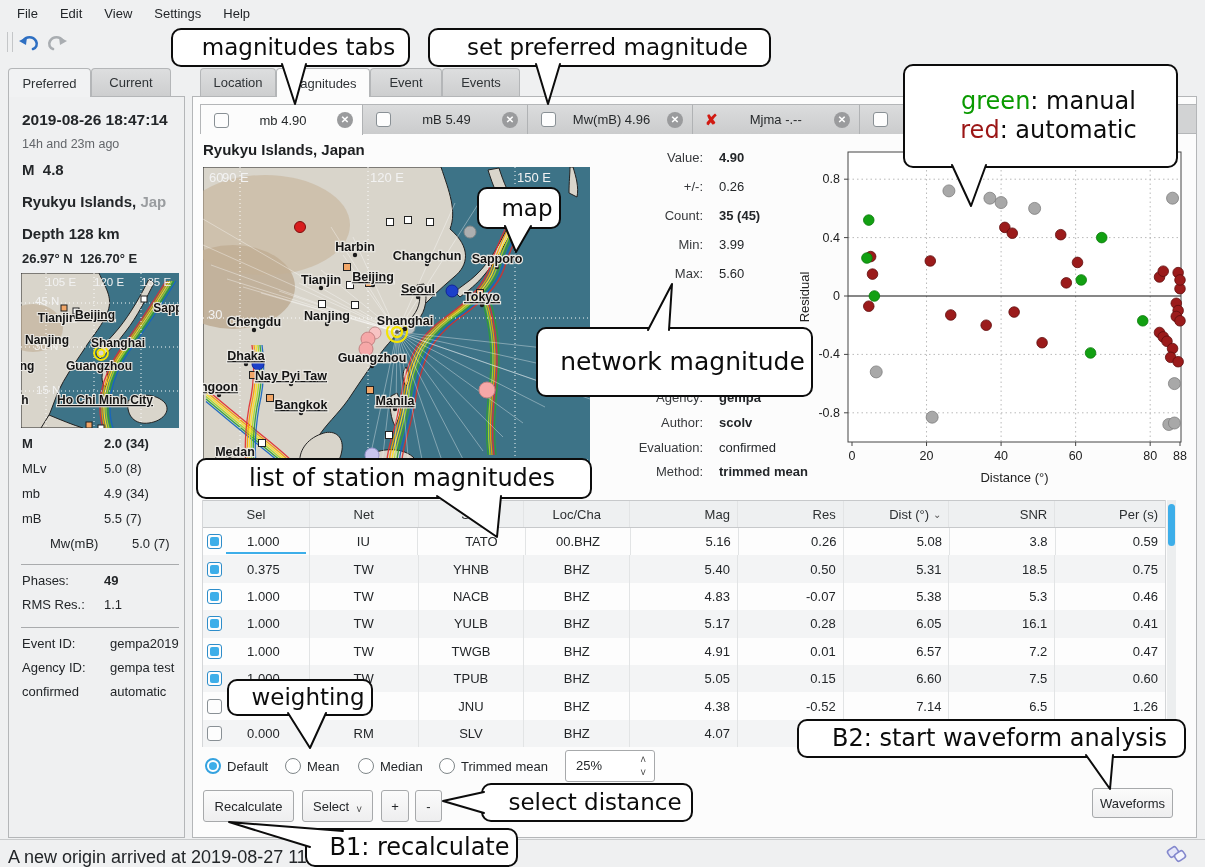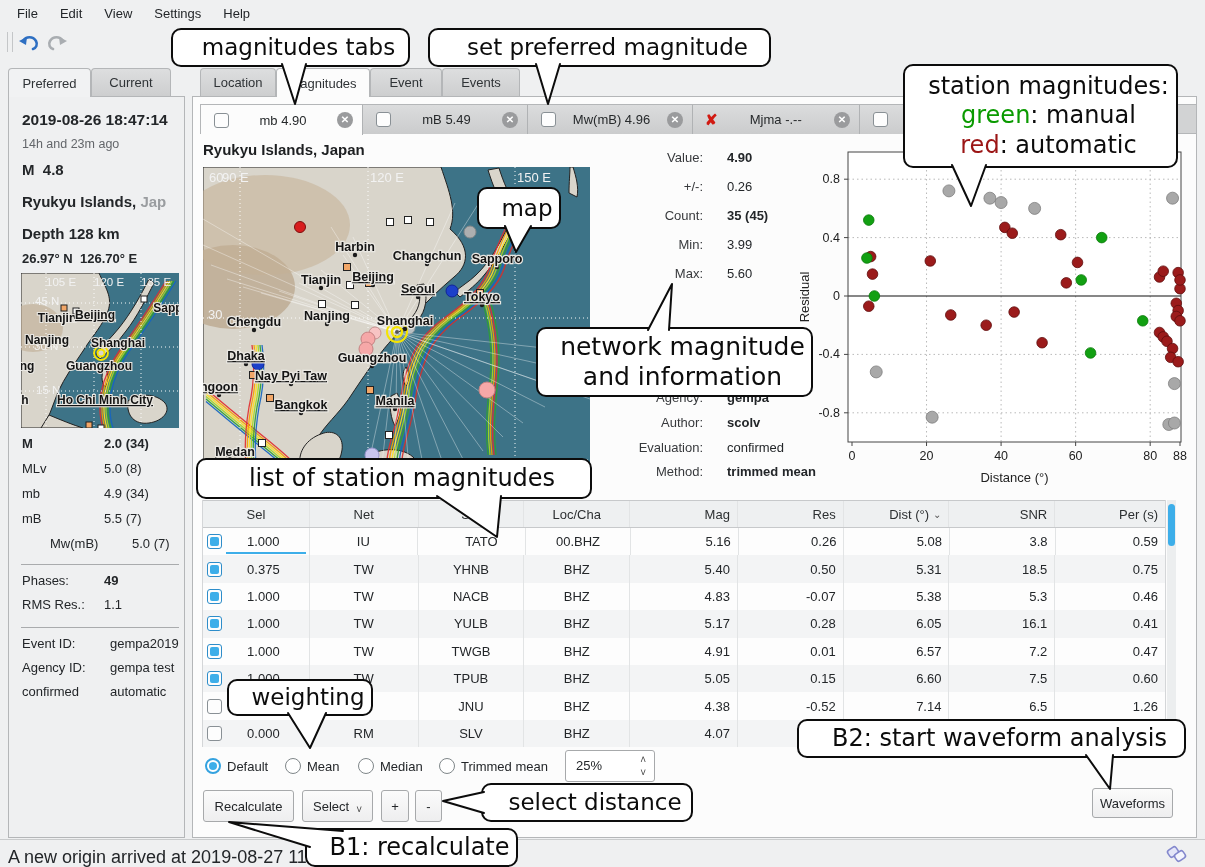--- a/index.html
+++ b/index.html
@@ -26,21 +26,21 @@
   .cb.checked::after{content:"";position:absolute;left:2px;top:2px;right:2px;bottom:2px;background:#3daee9;border-radius:2px;}
   .redx{color:#d11a12;font-size:15px;font-weight:bold;margin-left:12px;flex:none;}
   
   .sb{position:absolute;white-space:nowrap;}
   .fade{color:#9a9da0;}
   .hint{color:#63666a;}
   .hr{position:absolute;height:1px;background:#a9abad;}
   
   .nmrow{position:absolute;font-size:13px;white-space:nowrap;}
   .nmlab{display:inline-block;width:96px;text-align:right;color:#37393c;}
-  .nmval{margin-left:24px;}
+  .nmval{margin-left:16px;}
   .b{font-weight:bold;}
   
   #stamag-table{position:absolute;left:202px;top:500px;width:964px;height:247px;font-size:13px;border-left:1px solid #d4d6d8;border-right:1px solid #d4d6d8;box-sizing:border-box;}
   .trow{position:absolute;left:0;width:100%;display:flex;align-items:center;box-sizing:border-box;}
   .thead{background:#eef0f1;border-top:1px solid #c7c9cb;border-bottom:1px solid #c7c9cb;color:#2c2f31;}
   .tcell{height:100%;display:flex;align-items:center;box-sizing:border-box;border-right:1px solid #e2e4e5;padding:0 7px;}
   .tcell:last-child{border-right:none;}
   .num{justify-content:flex-end;}
   .ctr{justify-content:center;}
   .sortarr{font-size:10px;color:#555;margin-left:4px;}
@@ -605,30 +605,28 @@
   </div>
 
   <div id="callouts">
       <div class="callout" style="left: 171px; top: 28px; width: 239px; height: 39px; font-size: 23px;">
         <div><span>magnitudes tabs</span></div>
       </div>
       <div class="callout" style="left: 428px; top: 28px; width: 343px; height: 39px; font-size: 23px;">
         <div><span>set preferred magnitude</span></div>
       </div>
       <div class="callout" style="left: 903px; top: 64px; width: 275px; height: 104px; font-size: 24px;">
-        <div><span>station magnitudes:</span></div>
         <div><span style="color: rgb(10, 154, 0);">green</span><span>: manual</span></div>
         <div><span style="color: rgb(155, 21, 21);">red</span><span>: automatic</span></div>
       </div>
       <div class="callout" style="left: 477px; top: 187px; width: 84px; height: 42px; font-size: 23px;">
         <div><span>map</span></div>
       </div>
       <div class="callout" style="left: 536px; top: 327px; width: 277px; height: 70px; font-size: 25px;">
         <div><span>network magnitude</span></div>
-        <div><span>and information</span></div>
       </div>
       <div class="callout" style="left: 196px; top: 458px; width: 396px; height: 41px; font-size: 24px;">
         <div><span>list of station magnitudes</span></div>
       </div>
       <div class="callout" style="left: 227px; top: 679px; width: 146px; height: 37px; font-size: 23px;">
         <div><span>weighting</span></div>
       </div>
       <div class="callout" style="left: 797px; top: 719px; width: 389px; height: 39px; font-size: 24px;">
         <div><span>B2: start waveform analysis</span></div>
       </div>

